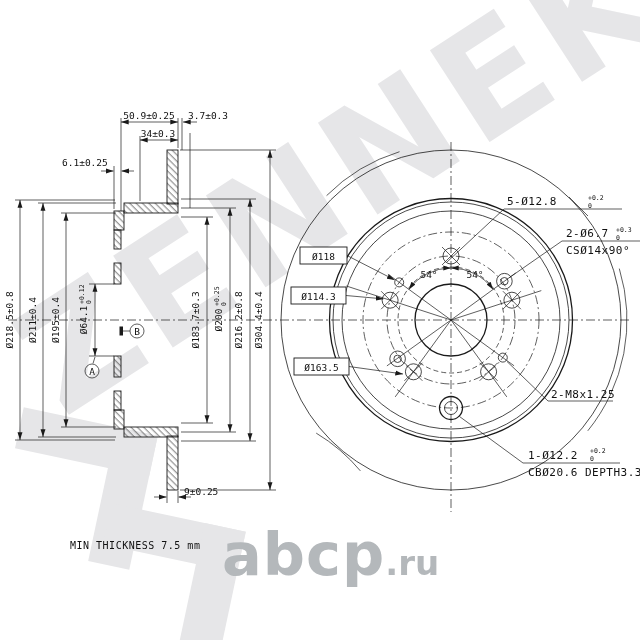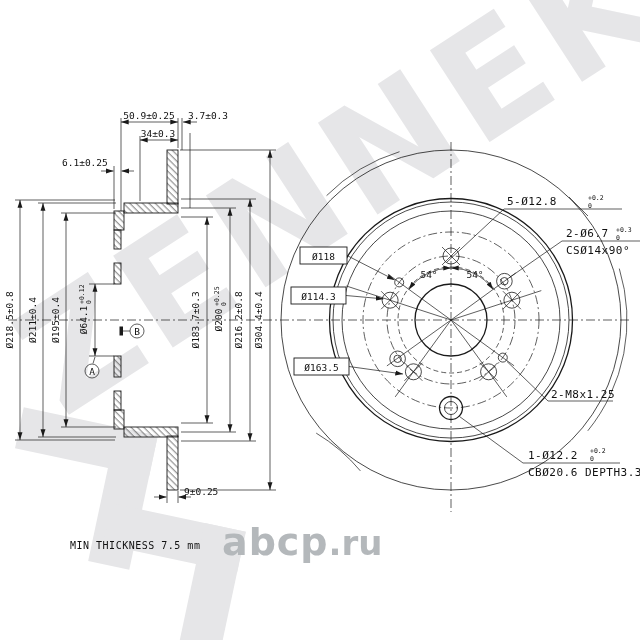--- a/index.html
+++ b/index.html
@@ -8,21 +8,21 @@
   #watermark{position:absolute;left:35px;top:300px;z-index:0;color:#e6e6e8;
       font-family:"DejaVu Sans", sans-serif;font-weight:bold;font-size:150px;line-height:1;
       letter-spacing:8px;white-space:nowrap;transform:rotate(-33deg);transform-origin:0 50%;}
   .chev{position:absolute;z-index:0;width:95px;height:95px;
       border-top:42px solid #e6e6e8;border-right:42px solid #e6e6e8;}
   #chev1{left:8px;top:420px;transform:rotate(12deg);}
   #chev2{left:96px;top:516px;transform:rotate(12deg);}
   #drawing{position:absolute;left:0;top:0;z-index:1;}
   #logo{position:absolute;left:222px;top:520px;z-index:2;display:flex;align-items:baseline;
       color:#b4b8bb;font-family:"DejaVu Sans", sans-serif;font-weight:bold;}
-  #logo .main{font-size:38px;letter-spacing:1px;text-align:right;}
+  #logo .main{font-size:59px;letter-spacing:1px;text-align:right;}
   #logo .suffix{font-size:34px;text-align:center;}
   svg text{fill:#111;font-family:"DejaVu Sans Mono", monospace;}
   .ln{stroke:#1a1a1a;stroke-width:0.8;fill:none;}
   .bold{stroke:#1a1a1a;stroke-width:1.3;fill:none;}
   .dim{stroke:#1a1a1a;stroke-width:0.7;fill:none;}
   .cl{stroke:#1a1a1a;stroke-width:0.7;fill:none;stroke-dasharray:9 3 2 3;}
   .dash{stroke:#1a1a1a;stroke-width:0.7;fill:none;stroke-dasharray:5 3;}
   .hatched{fill:url(#hatch);stroke:#1a1a1a;stroke-width:0.9;}
   .t9{font-size:9.5px;}
   .t11{font-size:11px;letter-spacing:0.5px;}

